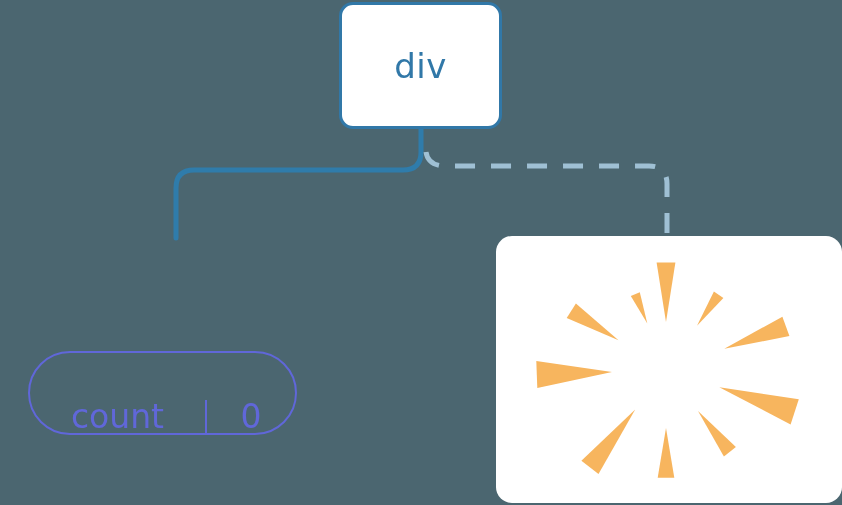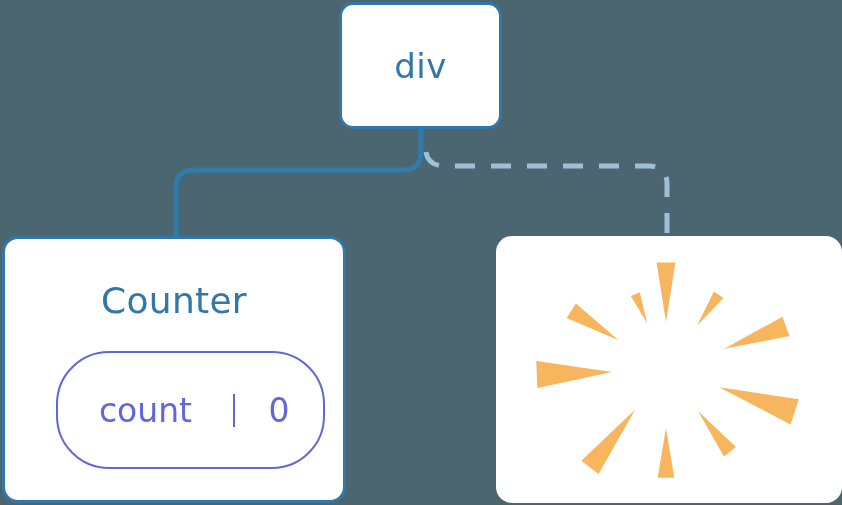--- a/index.html
+++ b/index.html
@@ -67,29 +67,29 @@
   #node-counter .node-title {
     font-size: 36px;
     color: #3178a8;
     line-height: 1;
     letter-spacing: 0.3px;
   }
 
   
   .state-pill {
     position: absolute;
-    left: 56px;
+    left: 28px;
     top: 351px;
     width: 269px;
-    height: 118px;
+    height: 84px;
     border: 2.5px solid #6067d9;
     border-radius: 53px;
     box-sizing: border-box;
     display: flex;
-    align-items: center;
+    align-items: flex-end;
     background: transparent;
   }
   .state-key {
     width: 175px;
     display: flex;
     align-items: center;
     justify-content: center;
     border-right: 2.5px solid #6067d9;
     color: #6067d9;
     font-size: 33px;
@@ -131,23 +131,20 @@
 
     <path d="M 421 101 L 421 152 Q 421 170 403 170 L 194 170 Q 176 170 176 188 L 176 238" fill="none" stroke="#2f7cab" stroke-width="5" stroke-linecap="round"></path>
 
     <path d="M 426 152 Q 428 166 446 166 L 649 166 Q 667 166 667 184 L 667 238" fill="none" stroke="#9fc0d4" stroke-width="5" stroke-linecap="butt" stroke-dasharray="20 16"></path>
   </svg>
 
   <div class="node bordered" id="node-div">
     <span class="node-title">div</span>
   </div>
 
-  <div class="node bordered" id="node-counter">
-    <span class="node-title">Counter</span>
-  </div>
 
   <div class="state-pill">
     <div class="state-key">count</div>
     <div class="state-val">0</div>
   </div>
 
   <div class="node" id="node-burst">
     <svg id="burst-svg" viewBox="0 0 346 267" xmlns="http://www.w3.org/2000/svg">
         <polygon points="160.6,26.4 179.4,26.4 170.0,86.0" fill="#f7b55e"></polygon>
         <polygon points="217.9,55.5 227.4,62.1 201.0,89.8" fill="#f7b55e"></polygon>

